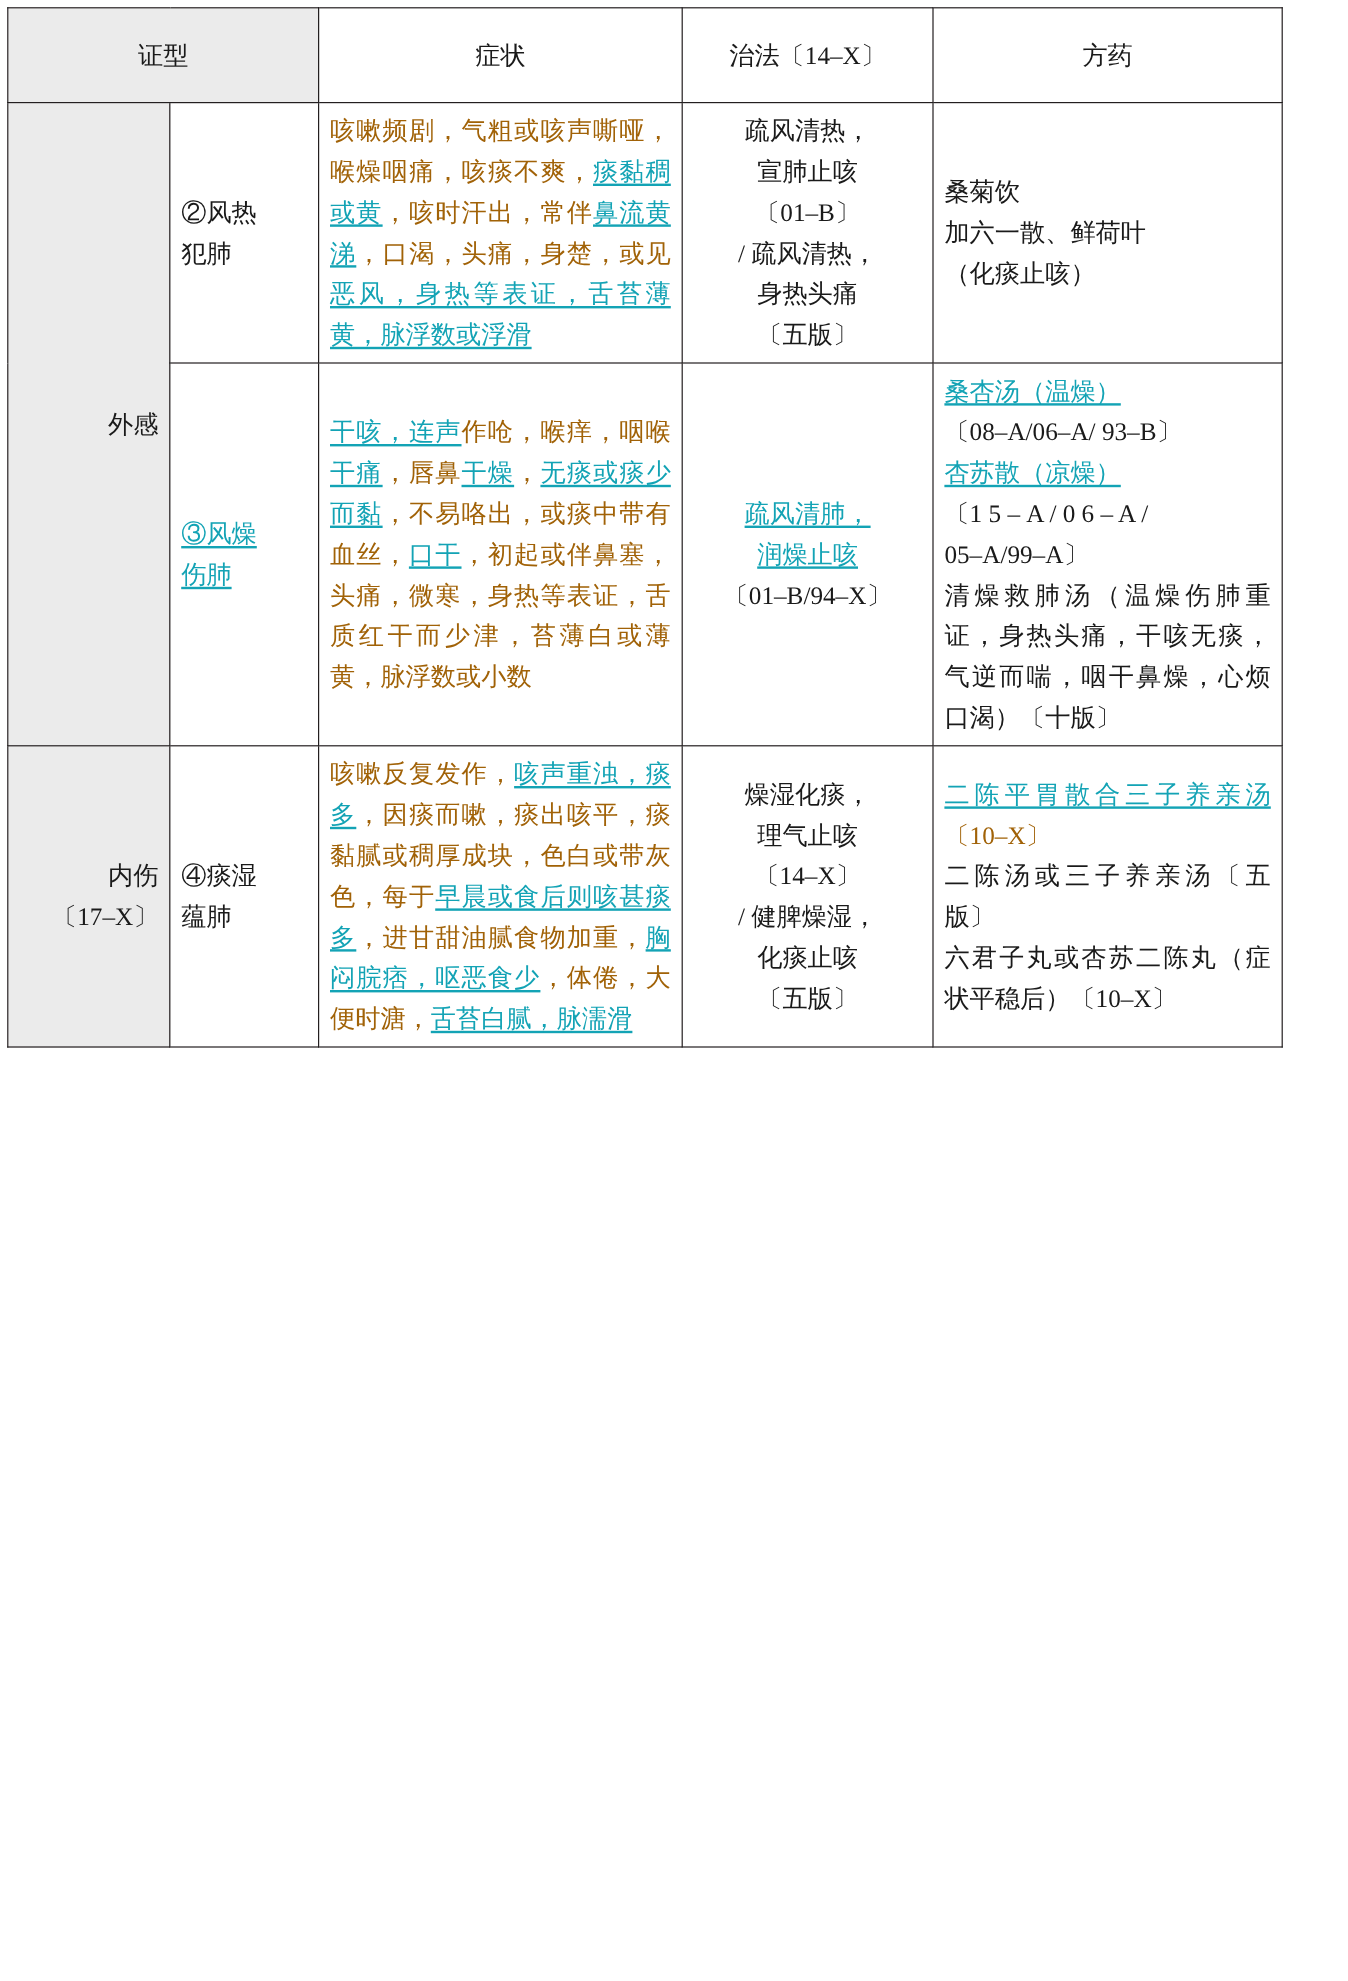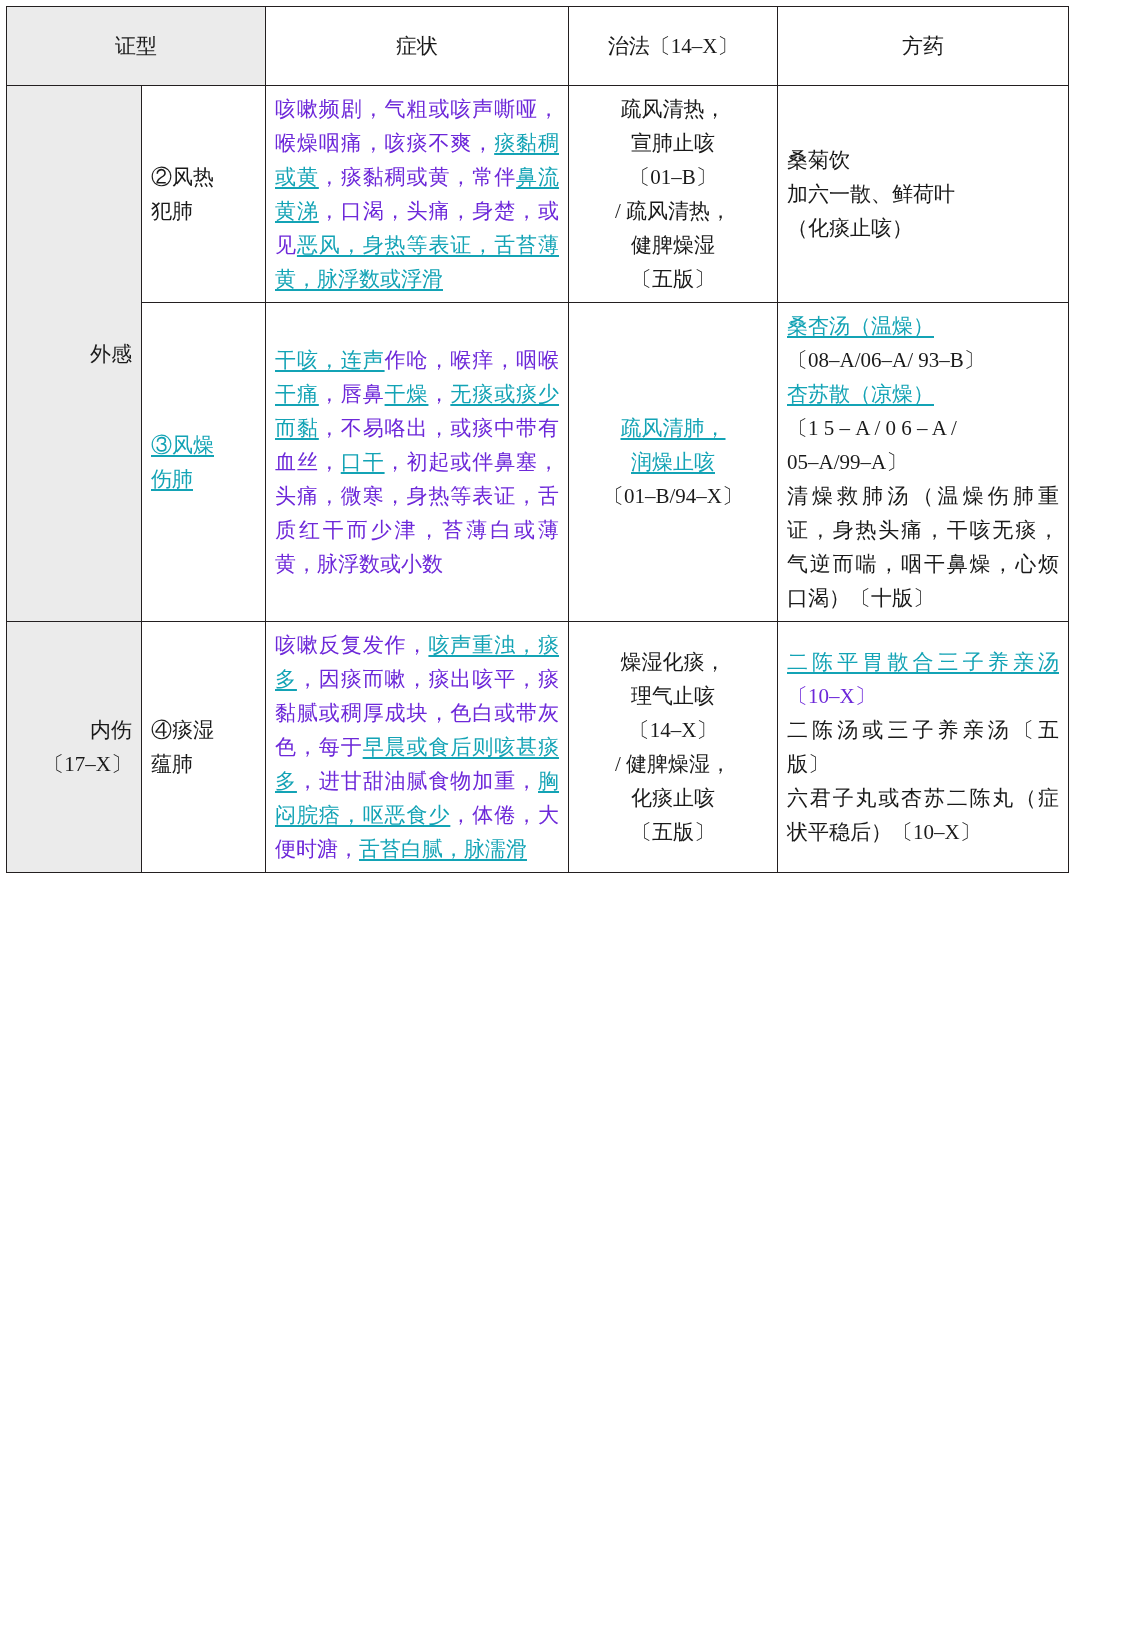--- a/index.html
+++ b/index.html
@@ -64,21 +64,21 @@
     font-size: 22px;
     line-height: 1.65;
   }
   .hl {
     color: #13a3b5;
     text-decoration: underline;
     text-decoration-color: #13a3b5;
     text-underline-offset: 3px;
   }
   .plain {
-    color: #6d28d9;
+    color: #a16207;
   }
   .treat {
     text-align: center;
     font-size: 22px;
     line-height: 1.78;
   }
   .rx {
     font-size: 22px;
     line-height: 1.68;
     text-align: justify;
@@ -109,28 +109,28 @@
     </thead>
     <tbody>
 
       <tr>
         <td class="cat-cell" rowspan="2">外感</td>
         <td class="syn-name">
           <span>②风热</span><br>
           <span>犯肺</span>
         </td>
         <td class="cell-justify">
-          <span class="plain">咳嗽频剧，气粗或咳声嘶哑，喉燥咽痛，咳痰不爽，</span><span class="hl">痰黏稠或黄</span><span class="plain">，痰黏稠或黄，常伴</span><span class="hl">鼻流黄涕</span><span class="plain">，口渴，头痛，身楚，或见</span><span class="hl">恶风，身热等表证，舌苔薄黄，脉浮数或浮滑</span>
+          <span class="plain">咳嗽频剧，气粗或咳声嘶哑，喉燥咽痛，咳痰不爽，</span><span class="hl">痰黏稠或黄</span><span class="plain">，咳时汗出，常伴</span><span class="hl">鼻流黄涕</span><span class="plain">，口渴，头痛，身楚，或见</span><span class="hl">恶风，身热等表证，舌苔薄黄，脉浮数或浮滑</span>
         </td>
         <td class="treat">
           <span class="rx-line">疏风清热，</span>
           <span class="rx-line">宣肺止咳</span>
           <span class="rx-line">〔01–B〕</span>
           <span class="rx-line">/ 疏风清热，</span>
-          <span class="rx-line">健脾燥湿</span>
+          <span class="rx-line">身热头痛</span>
           <span class="rx-line">〔五版〕</span>
         </td>
         <td class="rx">
           <span class="rx-line">桑菊饮</span>
           <span class="rx-line">加六一散、鲜荷叶</span>
           <span class="rx-line">（化痰止咳）</span>
         </td>
       </tr>
 
       <tr>

